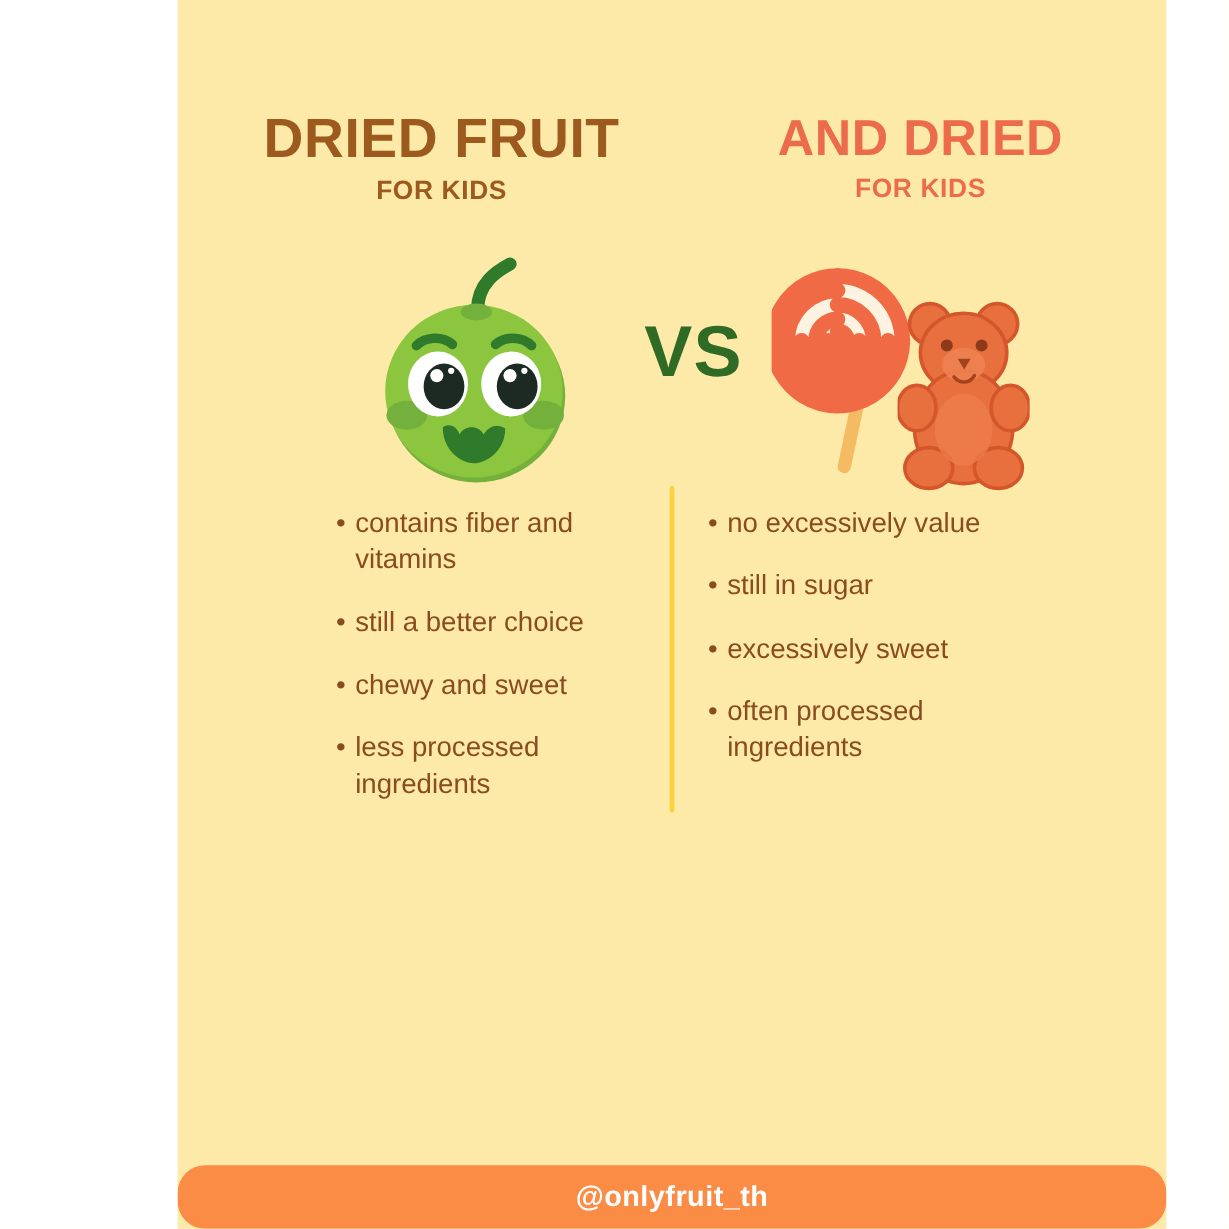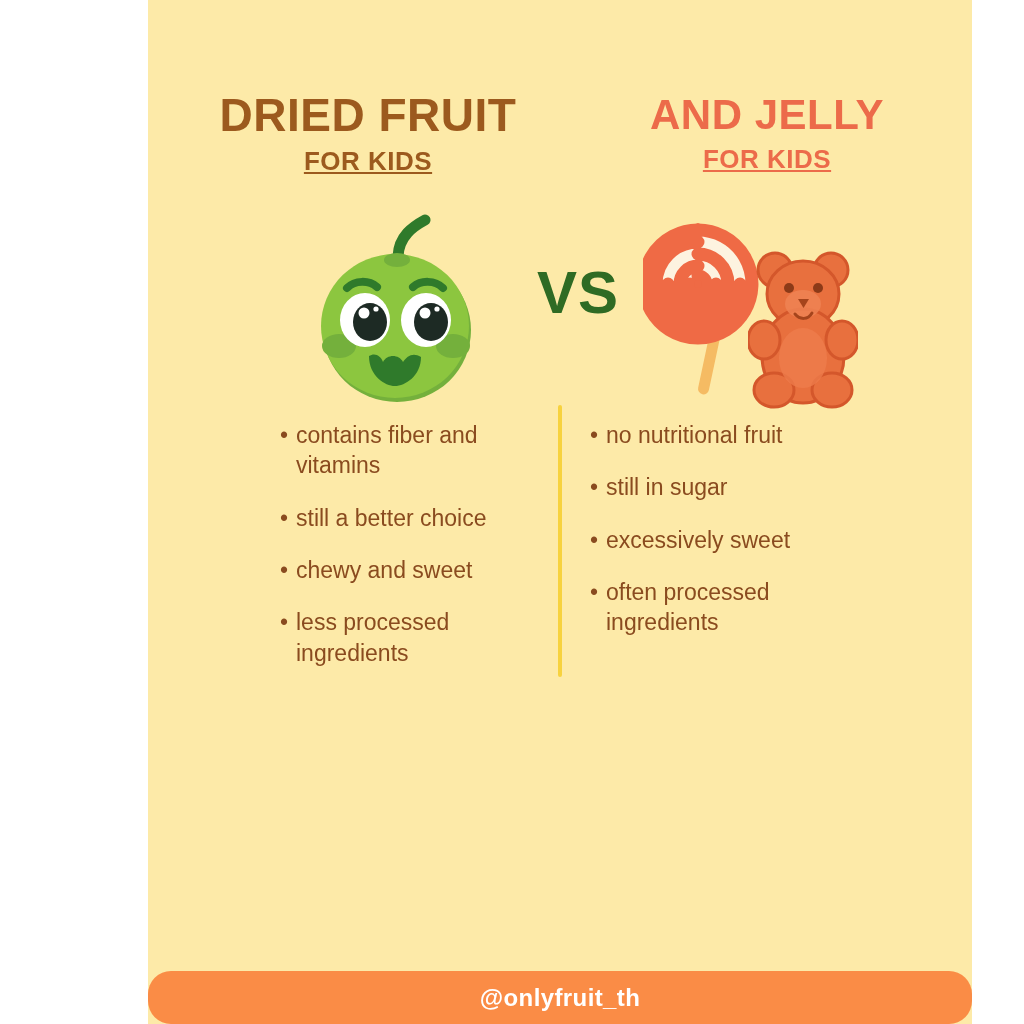--- a/index.html
+++ b/index.html
@@ -54,24 +54,23 @@
   }
   .head-right .title-main {
     color: #ec6b4a;
     font-size: 42px;
     padding-top: 92px;
   }
   .title-main .l2 { display: block; margin-top: 2px; }
 
   .title-sub {
     font-weight: bold;
-    font-size: 26px;
+    font-size: 22px;
     letter-spacing: 0.5px;
     margin: 8px 0 0 0;
-    text-decoration: underline;
   }
   .head-left .title-sub  { color: #9c5a1e; }
   .head-right .title-sub { color: #ec6b4a; }
 
   
   .art-row {
     position: absolute;
     left: 0;
     top: 200px;
     width: 824px;
@@ -206,21 +205,21 @@
 
     <div class="head-col head-left">
       <div class="title-main">
         <span>DRIED FRUIT</span>
       </div>
       <div class="title-sub">FOR KIDS</div>
     </div>
 
     <div class="head-col head-right">
       <div class="title-main">
-        <span class="l2">AND JELLY</span>
+        <span class="l2">AND DRIED</span>
       </div>
       <div class="title-sub">FOR KIDS</div>
     </div>
 
   </div>
 
   <div class="art-row">
 
     <div class="fruit-wrap">
       <svg width="185" height="195" viewBox="0 0 185 195" xmlns="http://www.w3.org/2000/svg">
@@ -331,21 +330,21 @@
       </div>
       <div class="bullet">
         <span class="dot">•</span>
         <span class="btxt">less processed ingredients</span>
       </div>
     </div>
 
     <div class="col col-right">
       <div class="bullet">
         <span class="dot">•</span>
-        <span class="btxt">no nutritional fruit</span>
+        <span class="btxt">no excessively value</span>
       </div>
       <div class="bullet">
         <span class="dot">•</span>
         <span class="btxt">still in sugar</span>
       </div>
       <div class="bullet">
         <span class="dot">•</span>
         <span class="btxt">excessively sweet</span>
       </div>
       <div class="bullet">

